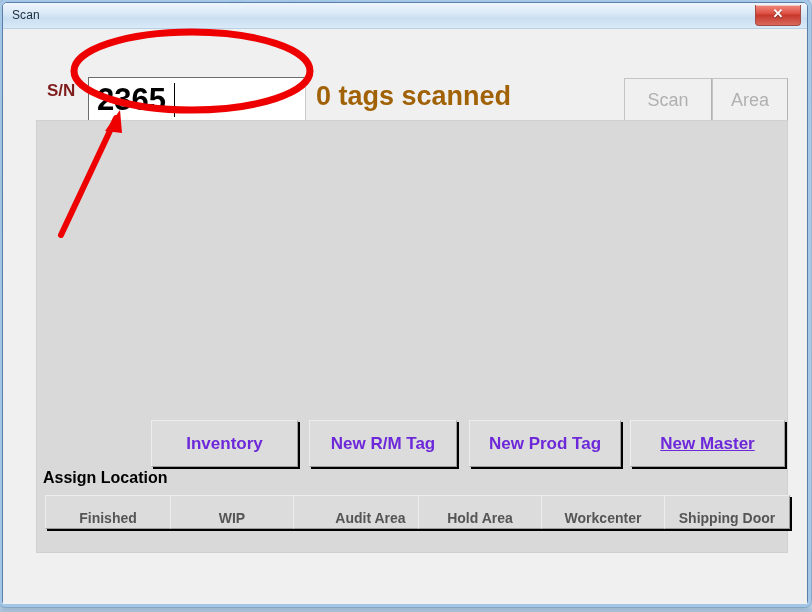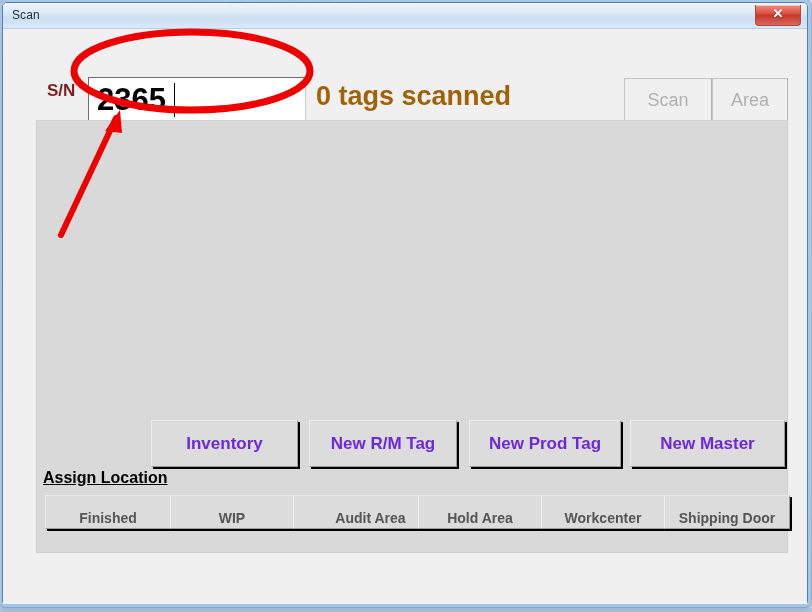--- a/index.html
+++ b/index.html
@@ -199,30 +199,29 @@
     font-weight: bold;
     color: #6d28d9;
     text-align: center;
     line-height: 45px;
     cursor: pointer;
     white-space: nowrap;
   }
   #btn-inventory   { left: 148px; top: 391px; width: 147px; }
   #btn-new-rm      { left: 306px; top: 391px; width: 148px; }
   #btn-new-prod    { left: 466px; top: 391px; width: 152px; }
-  #btn-new-master  { left: 627px; top: 391px; width: 155px; }
+  #btn-new-master  { left: 627px; top: 391px; width: 155px; text-decoration: underline; }
 
   
   #assign-label {
     position: absolute;
     left: 40px; top: 440px;
     font-size: 16px;
     font-weight: bold;
     color: #000;
-    text-decoration: underline;
   }
   .locbtn {
     position: absolute;
     top: 466px;
     height: 34px;
     box-sizing: border-box;
     background: #dcdcdc;
     border: 1px solid #9c9c9c;
     border-top-color: #ededed;
     border-left-color: #ededed;

